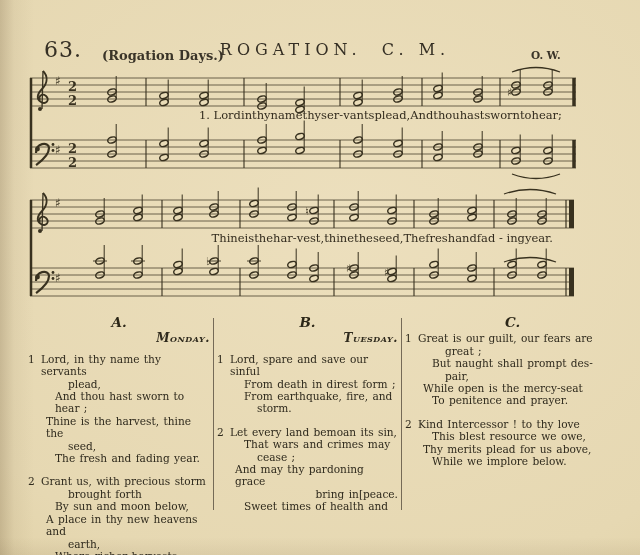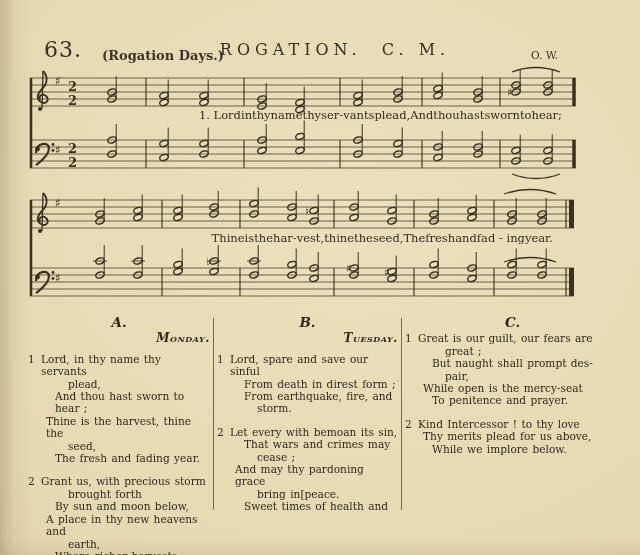--- a/index.html
+++ b/index.html
@@ -13,21 +13,21 @@
   .page::before{content:"";position:absolute;inset:0;pointer-events:none;
     background:linear-gradient(90deg, rgba(88,66,36,.22) 0px, rgba(88,66,36,.06) 14px, rgba(88,66,36,0) 34px),
                linear-gradient(0deg, rgba(88,66,36,.08) 0px, rgba(88,66,36,0) 18px);}
   #music-svg{position:absolute;left:0;top:0;pointer-events:none;}
 
   
   .hymn-number{position:absolute;left:44px;top:37px;font-size:22px;letter-spacing:1px;color:#352f24;}
   .subtitle{position:absolute;left:102px;top:48px;font-size:13px;font-weight:bold;color:#3a3428;text-align:center;}
   .title{position:absolute;left:170px;top:40px;width:330px;text-align:center;
          font-size:16px;letter-spacing:5px;color:#352f24;white-space:pre;}
-  .composer{position:absolute;left:531px;top:49px;font-size:10.5px;font-weight:normal;color:#3a3428;}
+  .composer{position:absolute;left:531px;top:49px;font-size:10.5px;font-weight:bold;color:#3a3428;}
 
   
   .lyric-line{position:absolute;display:flex;justify-content:flex-end;
     font-size:11.5px;color:#332c1e;white-space:pre;}
   .l1{left:42px;width:520px;top:108px;}
   .l2{left:95px;width:458px;top:231px;}
 
   
   .columns{position:absolute;left:28px;top:316px;width:592px;display:flex;}
   .col{font-size:10.6px;line-height:12.4px;color:#2f2a1d;word-spacing:1px;}
@@ -37,21 +37,21 @@
   .vsep{width:1px;background:#574e3e;height:192px;margin:2px 3px 0 3px;opacity:.8;}
   .col-letter{text-align:center;font-style:italic;font-weight:bold;font-size:13.5px;margin-bottom:4px;color:#2c2718;}
   .col-day{text-align:right;font-variant:small-caps;font-weight:bold;font-size:12px;letter-spacing:.5px;margin-bottom:8px;font-style:italic;}
   .colC .col-day{margin-top:3px;}
   .verse{position:relative;padding-left:13px;margin-bottom:11px;}
   .vnum{position:absolute;left:0;top:0;}
   .i0{padding-left:0;}
   .i1{padding-left:5px;}
   .i2{padding-left:14px;}
   .i3{padding-left:27px;}
-  .vflex{display:flex;justify-content:flex-start;padding-left:27px;}
+  .vflex{display:flex;justify-content:flex-end;padding-left:27px;}
 </style>
 </head>
 <body>
 
 <div class="page">
 
   <svg id="music-svg" width="640" height="555">
       <line x1="31" y1="78" x2="31" y2="168" stroke="#38311f" stroke-width="2.5"></line>
       <line x1="30" y1="78" x2="576" y2="78" stroke="#38311f" stroke-width="0.8" opacity="0.9"></line>
       <line x1="30" y1="85" x2="576" y2="85" stroke="#38311f" stroke-width="0.8" opacity="0.9"></line>
@@ -357,21 +357,21 @@
       <div class="col-day">Tuesday.</div>
       <div class="verse">
         <span class="vnum">1</span>
         <div class="vl i0">Lord, spare and save our sinful</div>
         <div class="vl i2">From death in direst form ;</div>
         <div class="vl i2">From earthquake, fire, and</div>
         <div class="vl i3">storm.</div>
       </div>
       <div class="verse">
         <span class="vnum">2</span>
-        <div class="vl i0">Let every with bemoan its sin,</div>
+        <div class="vl i0">Let every land bemoan its sin,</div>
         <div class="vl i2">That wars and crimes may</div>
         <div class="vl i3">cease ;</div>
         <div class="vl i1">And may thy pardoning grace</div>
         <div class="vl vflex">
           <span>bring in</span>
           <span>[peace.</span>
         </div>
         <div class="vl i2">Sweet times of health and</div>
       </div>
     </div>
@@ -385,19 +385,20 @@
         <div class="vl i0">Great is our guilt, our fears are</div>
         <div class="vl i3">great ;</div>
         <div class="vl i2">But naught shall prompt des-</div>
         <div class="vl i3">pair,</div>
         <div class="vl i1">While open is the mercy-seat</div>
         <div class="vl i2">To penitence and prayer.</div>
       </div>
       <div class="verse">
         <span class="vnum">2</span>
         <div class="vl i0">Kind Intercessor !  to thy love</div>
+        <div class="vl i2">This blest resource we owe,</div>
         <div class="vl i1">Thy merits plead for us above,</div>
         <div class="vl i2">While we implore below.</div>
       </div>
     </div>
 
   </div>
 </div>
 
 </body></html>

